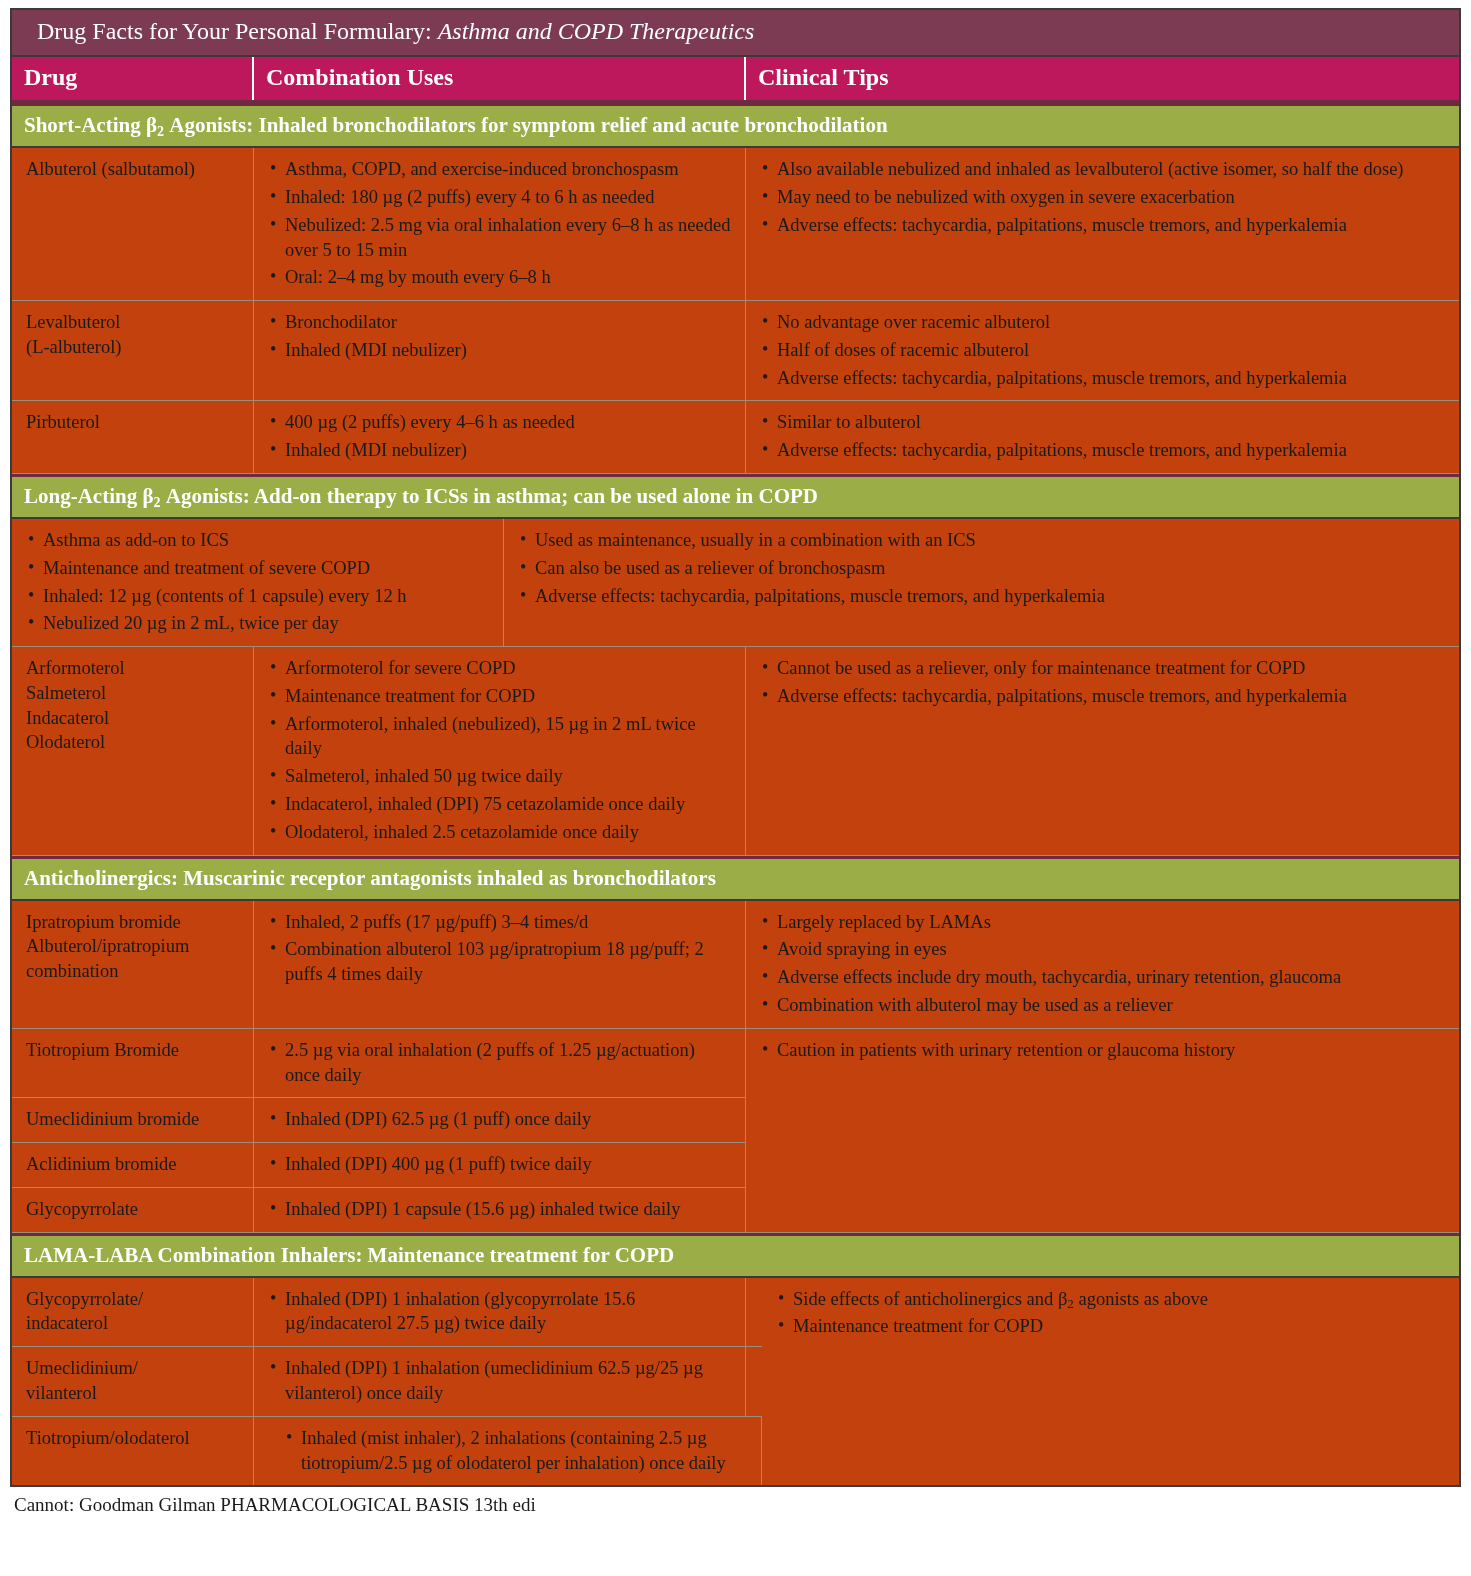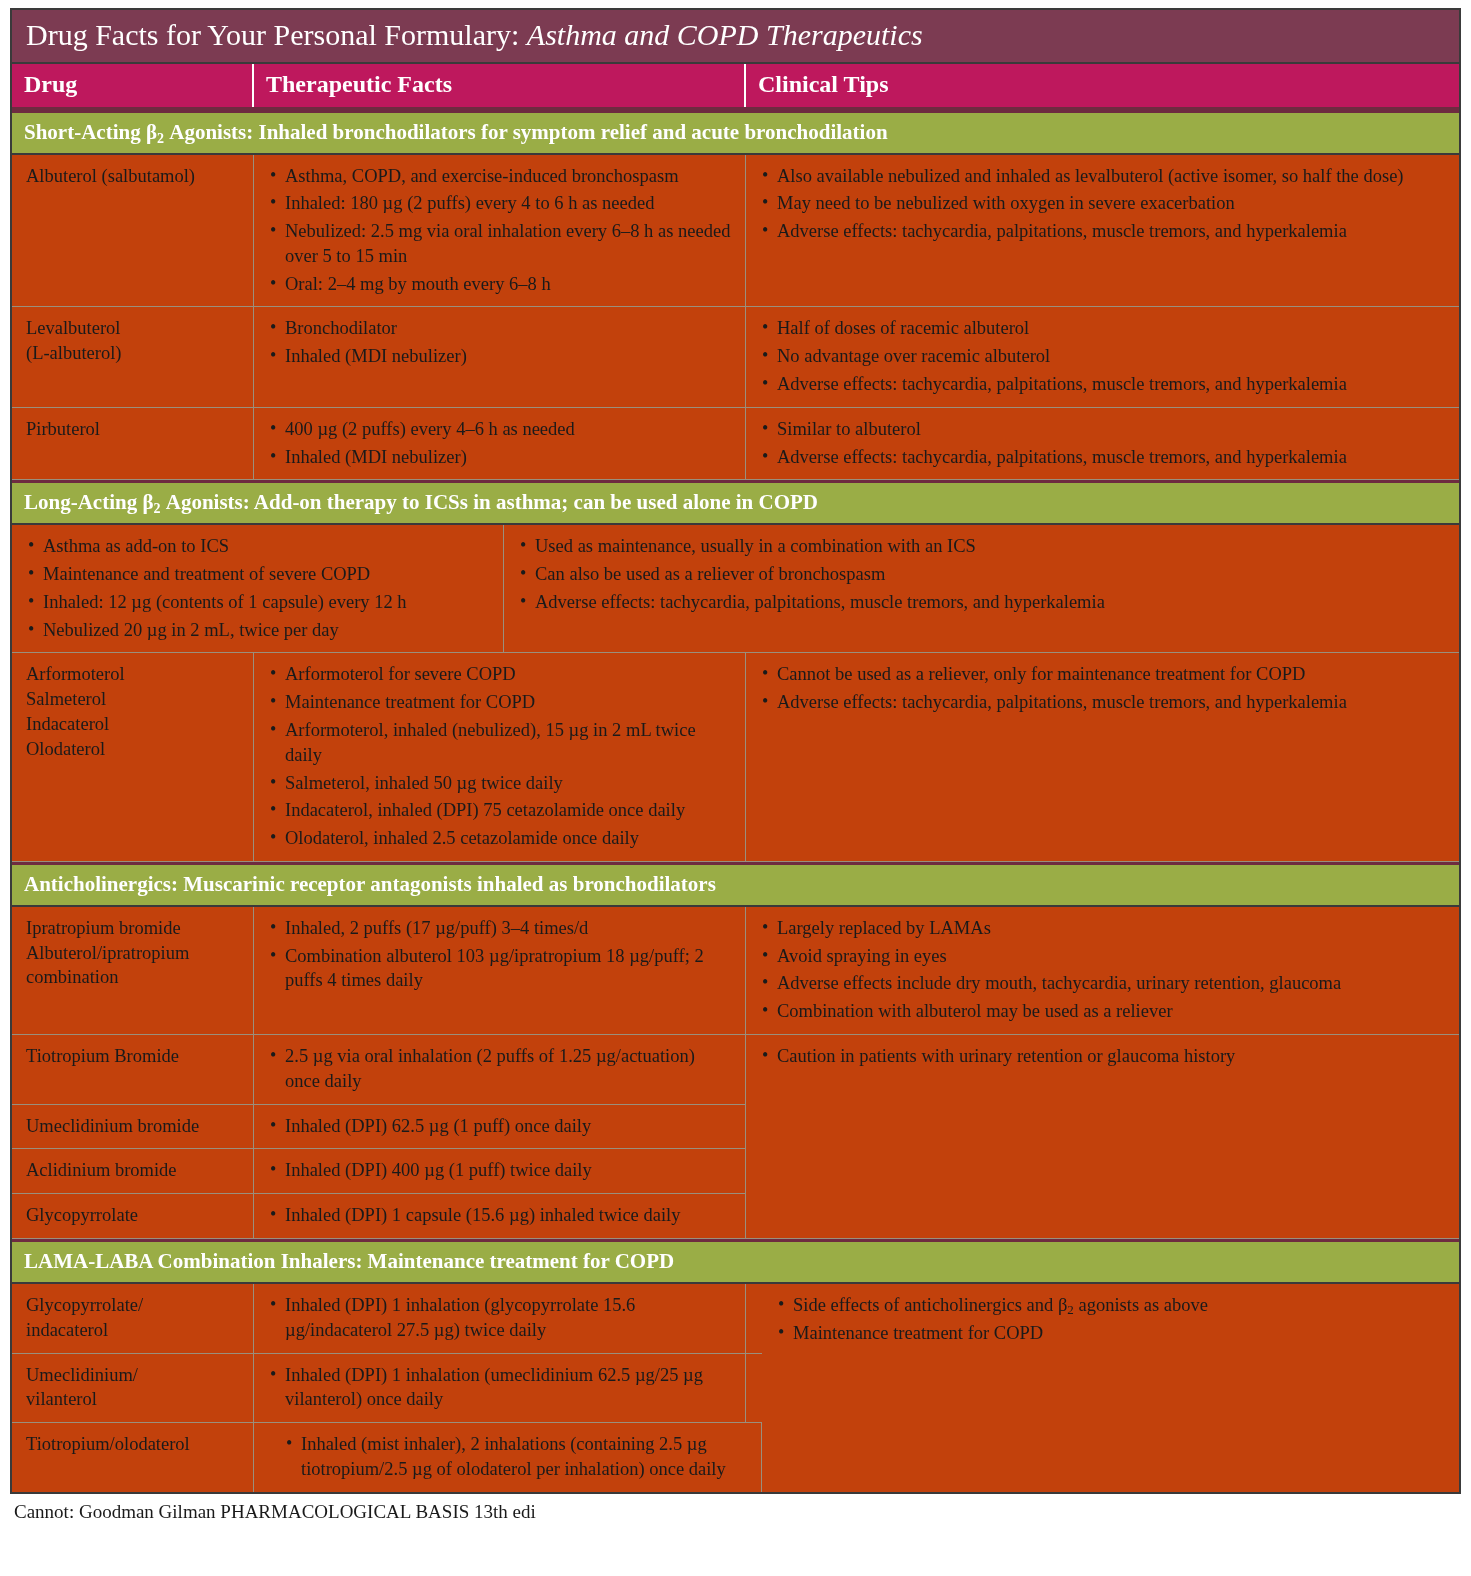--- a/index.html
+++ b/index.html
@@ -19,22 +19,22 @@
   }
   .table-frame {
     border: 2px solid #3a3a3a;
     box-sizing: border-box;
     width: 1451px;
   }
   
   .title-bar {
     background: #7c3b52;
     color: #ffffff;
-    padding: 9px 14px 11px 14px;
-    font-size: 30px;
+    padding: 9px 14px 11px 25px;
+    font-size: 24px;
     line-height: 1.05;
     border-bottom: 2px solid #3a3a3a;
   }
   .title-bar .t-reg { font-weight: normal; }
   .title-bar .t-ital { font-style: italic; }
 
   
   .head-row {
     display: flex;
     background: #be185d;
@@ -114,21 +114,21 @@
 
 <div class="page">
   <div class="table-frame">
 
     <div class="title-bar">
       <span class="t-reg">Drug Facts for Your Personal Formulary: </span><span class="t-ital">Asthma and COPD Therapeutics</span>
     </div>
 
     <div class="head-row">
       <div class="head-cell col1">Drug</div>
-      <div class="head-cell col2">Therapeutic Facts</div>
+      <div class="head-cell col2">Combination Uses</div>
       <div class="head-cell col3">Clinical Tips</div>
     </div>
 
     <div id="sections-container">
         <div class="section-band">Short-Acting β<sub>2</sub> Agonists: Inhaled bronchodilators for symptom relief and acute bronchodilation</div>
         <div class="row">
           <div class="cell col1 drug-name">Albuterol (salbutamol)</div>
           <div class="cell col2">
             <ul class="bl">
               <li>Asthma, COPD, and exercise-induced bronchospasm</li>
@@ -149,22 +149,22 @@
           <div class="cell col1 drug-name">Levalbuterol
 (L-albuterol)</div>
           <div class="cell col2">
             <ul class="bl">
               <li>Bronchodilator</li>
               <li>Inhaled (MDI nebulizer)</li>
             </ul>
           </div>
           <div class="cell col3">
             <ul class="bl">
+              <li>No advantage over racemic albuterol</li>
               <li>Half of doses of racemic albuterol</li>
-              <li>No advantage over racemic albuterol</li>
               <li>Adverse effects: tachycardia, palpitations, muscle tremors, and hyperkalemia</li>
             </ul>
           </div>
         </div>
         <div class="row">
           <div class="cell col1 drug-name">Pirbuterol</div>
           <div class="cell col2">
             <ul class="bl">
               <li>400 µg (2 puffs) every 4–6 h as needed</li>
               <li>Inhaled (MDI nebulizer)</li>

